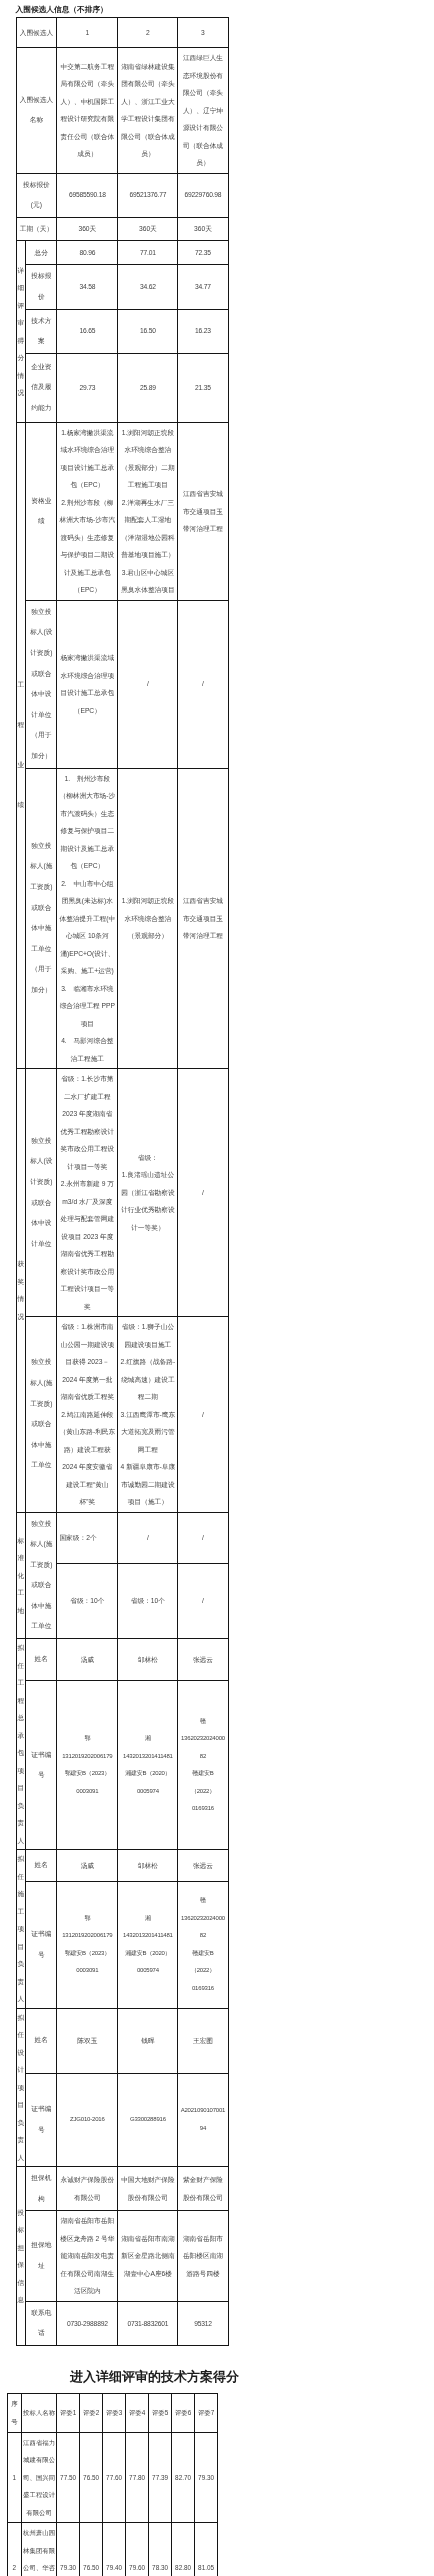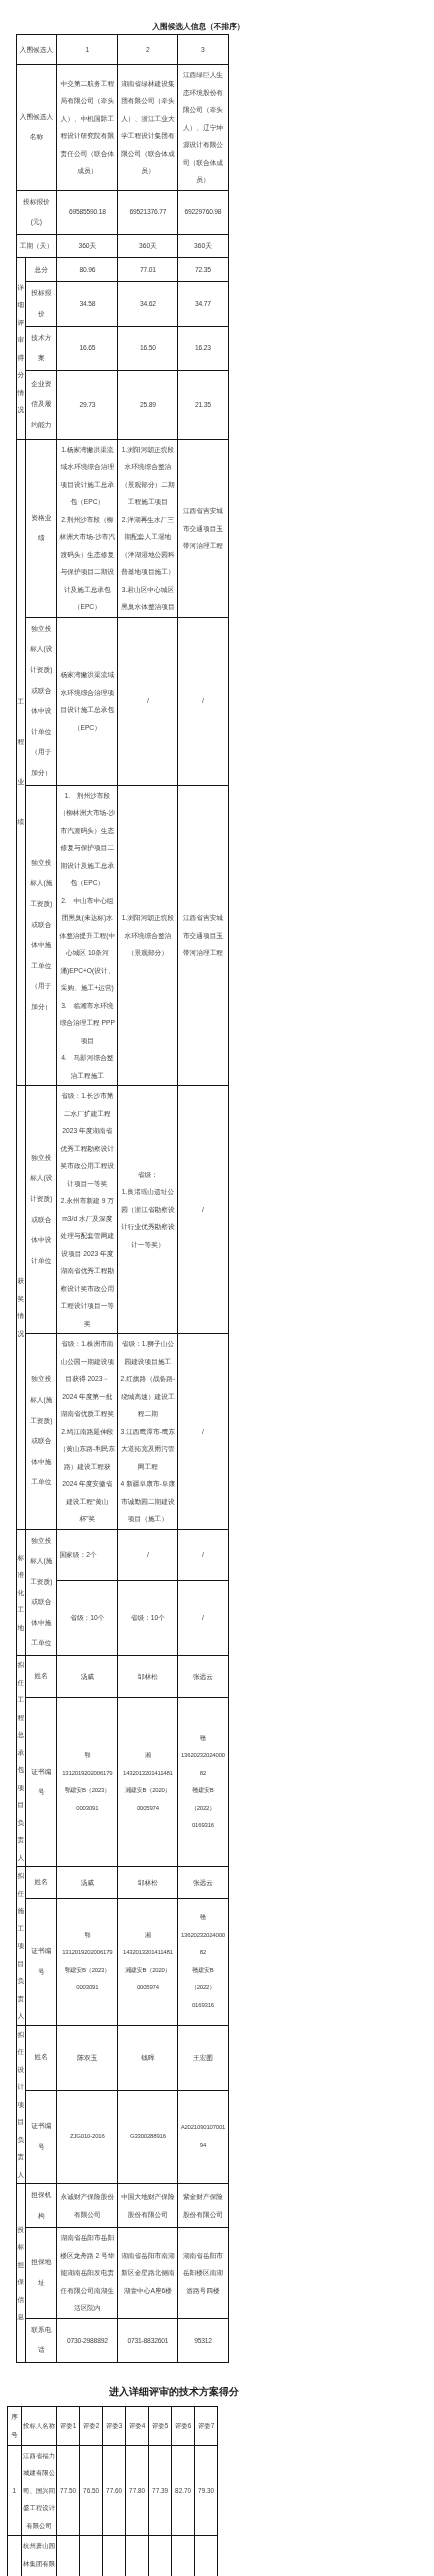--- a/index.html
+++ b/index.html
@@ -3,22 +3,22 @@
 <meta charset="utf-8">
 <style>
   html,body{margin:0;padding:0;}
   body{
     width:435px;height:2768px;overflow:hidden;background:#ffffff;
     font-family:"Liberation Sans","DejaVu Sans",sans-serif;
     color:#3f3f3f;
   }
   .doc{position:relative;width:435px;}
   .title{
-    width:229px;margin:0 0 0 15.5px;padding-top:22px;
-    text-align:right;font-size:7.7px;font-weight:bold;color:#1c1c1c;
+    width:229px;margin:0 0 0 15.5px;padding-top:5px;
+    text-align:left;font-size:7.7px;font-weight:bold;color:#1c1c1c;
     letter-spacing:0px;
   }
   table{border-collapse:collapse;table-layout:fixed;background:#fff;}
   td{
     border:0.8px solid #141414;
     text-align:center;vertical-align:middle;
     font-size:6.7px;line-height:17.5px;
     padding:1px 2.1px;
     white-space:pre-line;
     overflow:hidden;
@@ -30,21 +30,21 @@
     padding:0 0.5px;word-break:break-all;line-height:17.5px;font-size:6.7px;
   }
   .t1 .vx{line-height:40px;}
   .t1 .lbl{line-height:20.6px;}
   .t1 .num{letter-spacing:-0.2px;}
   .t1 .cert{font-size:6px;letter-spacing:-0.2px;line-height:17.5px;}
   .t1 .tl{text-align:left;}
   
   .h2{
     width:239px;margin:21.6px 0 7.2px 0;text-align:right;
-    font-size:10px;font-weight:bold;color:#1c1c1c;
+    font-size:13px;font-weight:bold;color:#1c1c1c;
   }
   
   .t2{width:208px;margin:0 0 0 6.7px;}
   .t2 td{font-size:6.4px;padding:1px 1px;}
 </style>
 </head>
 <body>
 
 <div class="doc">
 

